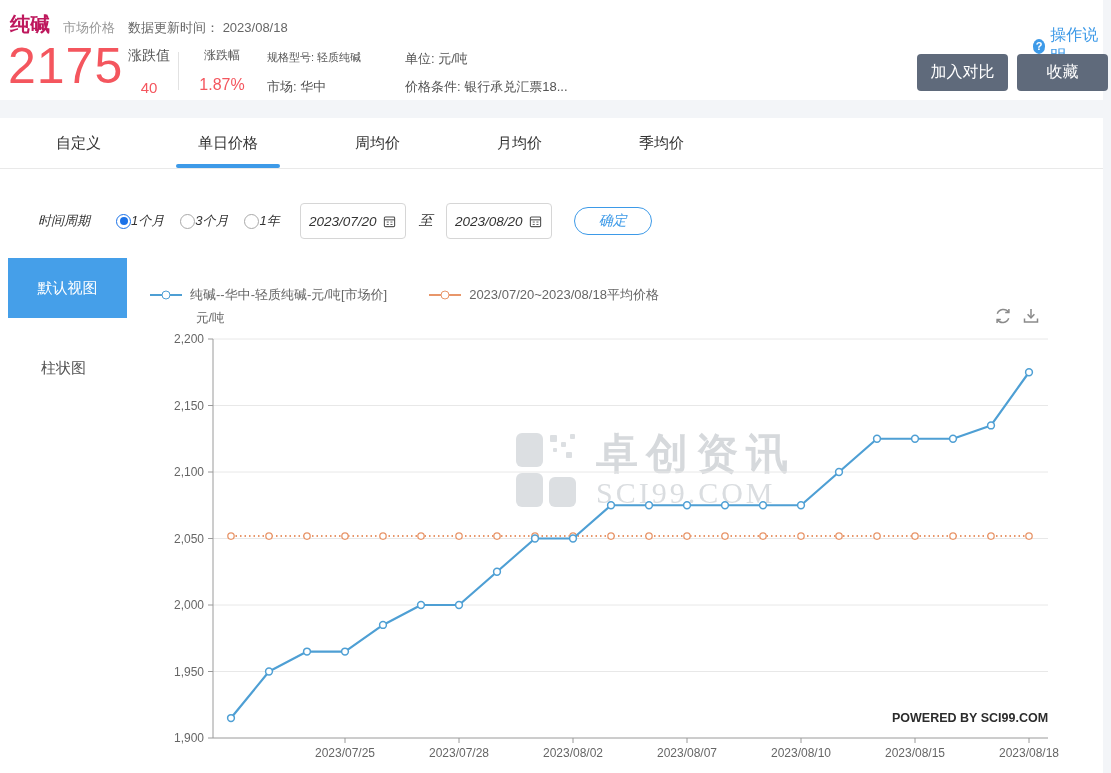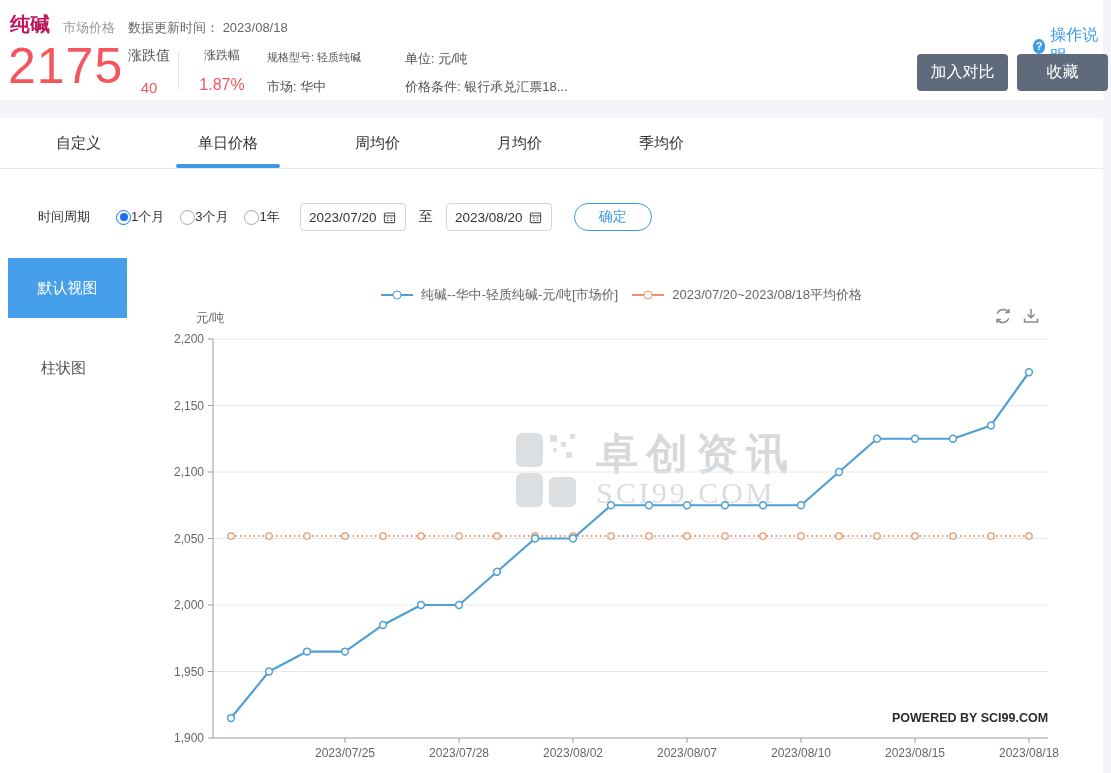--- a/index.html
+++ b/index.html
@@ -38,40 +38,40 @@
   .btn-compare { left:917px; } .btn-fav { left:1017px; }
 
   
   .main { top:118px; height:655px; }
   .tabbar { position:absolute; top:0; left:0; right:0; height:51px; border-bottom:1px solid #e9e9e9;
             display:flex; align-items:stretch; padding-left:56px; gap:97px; }
   .tab { font-size:15px; color:#333; display:flex; align-items:center; position:relative; cursor:pointer; }
   .tab.active::after { content:""; position:absolute; bottom:0; left:50%; transform:translateX(-50%);
                        width:104px; height:4px; background:#3d9ae8; border-radius:2px; }
 
-  .controls { position:absolute; top:85px; left:38px; display:flex; align-items:center; font-size:13px; color:#333; }
+  .controls { position:absolute; top:85px; left:38px; display:flex; align-items:center; font-size:13px; color:#333;font-style:italic; }
   .ctl-label { margin-right:26px; color:#333; }
   .radio-item { display:flex; align-items:center; margin-right:16px; cursor:pointer; }
   .radio { width:15px; height:15px; border-radius:50%; border:1px solid #a9a9a9; background:#fff; position:relative; }
   .radio.sel { border-color:#1b72e8; }
   .radio.sel::after { content:""; position:absolute; inset:2.5px; border-radius:50%; background:#1b72e8; }
-  .date-box { height:28px; border:1px solid #d6d6d6; border-radius:4px; background:#fff; width:106px;
+  .date-box { height:36px; border:1px solid #d6d6d6; border-radius:4px; background:#fff; width:106px;
               display:flex; align-items:center; justify-content:center; gap:7px; font-size:13.5px; color:#333; cursor:pointer; }
   .date-box.first { margin-left:4px; }
   .to-sep { margin:0 13px; font-size:14px; color:#333; }
   .confirm-btn { margin-left:22px; width:78px; height:28px; border:1px solid #3d9ae8; border-radius:14px;
                  background:#fff; color:#3d9ae8; font-size:14px; display:flex; align-items:center; justify-content:center; cursor:pointer; }
 
   .side-item { position:absolute; left:0; width:127px; font-size:15px; display:flex; align-items:center;
                justify-content:center; cursor:pointer; }
   .side-item.sel { top:140px; left:8px; width:119px; height:60px; background:#459fe9; color:#fff; }
   .side-item.plain { top:228px; height:44px; color:#555; }
 
-  .legend { position:absolute; top:168px; left:150px; right:10px; display:flex; justify-content:center;
-            align-items:center; gap:14px; font-size:13px; color:#666; }
+  .legend { position:absolute; top:168px; left:150px; right:10px; display:flex; justify-content:flex-start;
+            align-items:center; gap:42px; font-size:13px; color:#666; }
   .lg-item { display:flex; align-items:center; gap:8px; cursor:pointer; }
   .lg-marker { display:inline-block; width:32px; height:2px; background:currentColor; position:relative; }
   .lg-marker i { position:absolute; left:50%; top:50%; transform:translate(-50%,-50%); width:9px; height:9px;
                  border:1.6px solid currentColor; border-radius:50%; background:#fff; }
   .lg-item span.txt { color:#666; }
 
   .unit-label { position:absolute; top:192px; left:196px; font-size:12.5px; color:#666; }
   .chart-icon { position:absolute; top:188px; width:20px; height:20px; cursor:pointer; }
   .icon-refresh { left:993px; } .icon-download { left:1021px; }
 

